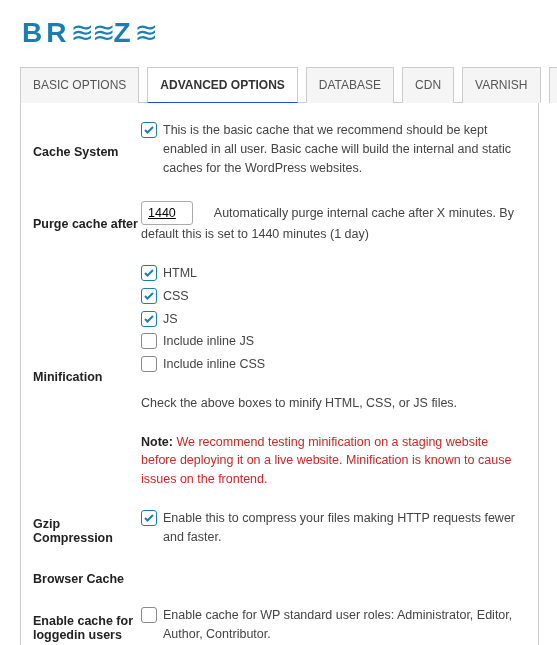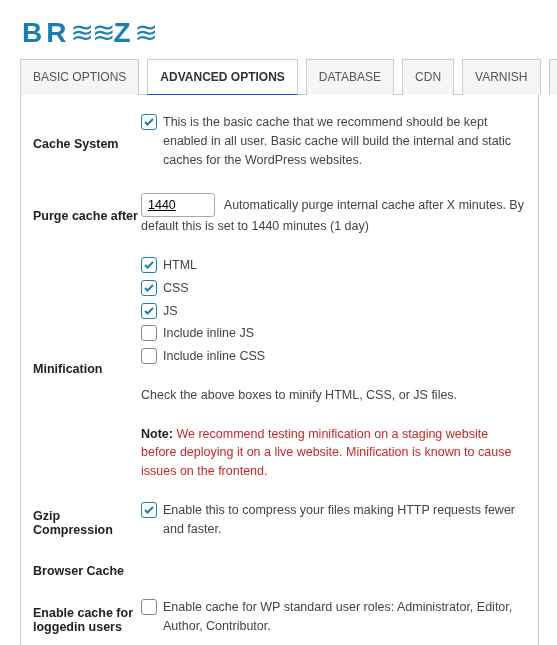--- a/index.html
+++ b/index.html
@@ -9,21 +9,21 @@
     font-size: 13px;
     color: #333;
     width: 557px;
   }
   .page {
     background: #fff;
     padding: 12px 16px 28px 16px;
     margin: 0;
   }
   .logo {
-    margin: 4px 0 10px 6px;
+    margin: 4px 0 18px 6px;
   }
   .logo-main {
     font-size: 28px;
     font-weight: 700;
     letter-spacing: 4px;
     color: #1a7fb0;
     font-family: Arial, sans-serif;
   }
   .logo-wave {
     color: #1a7fb0;
@@ -121,26 +121,26 @@
     color: #444;
   }
   .note-label {
     font-weight: 700;
     color: #222;
   }
   .note-text {
     color: #c62828;
   }
   input.text-input {
-    width: 74px;
+    width: 52px;
     padding: 4px 6px;
     border: 1px solid #aaa;
     border-radius: 3px;
     font-size: 12.5px;
-    margin-right: 6px;
+    margin-right: 18px;
     text-decoration: underline;
   }
   .inline-desc {
     display: inline;
   }
 </style>
 </head>
 <body>
 
 <div class="page">

